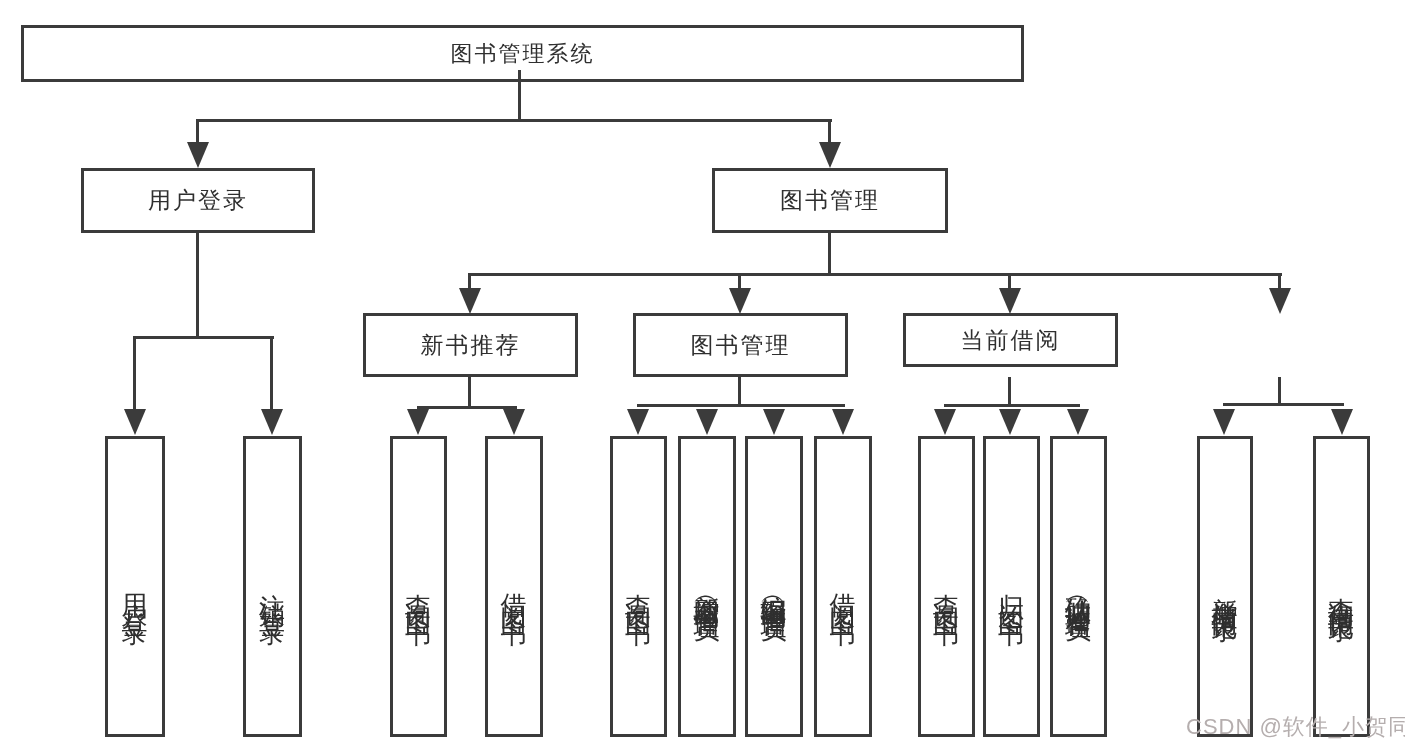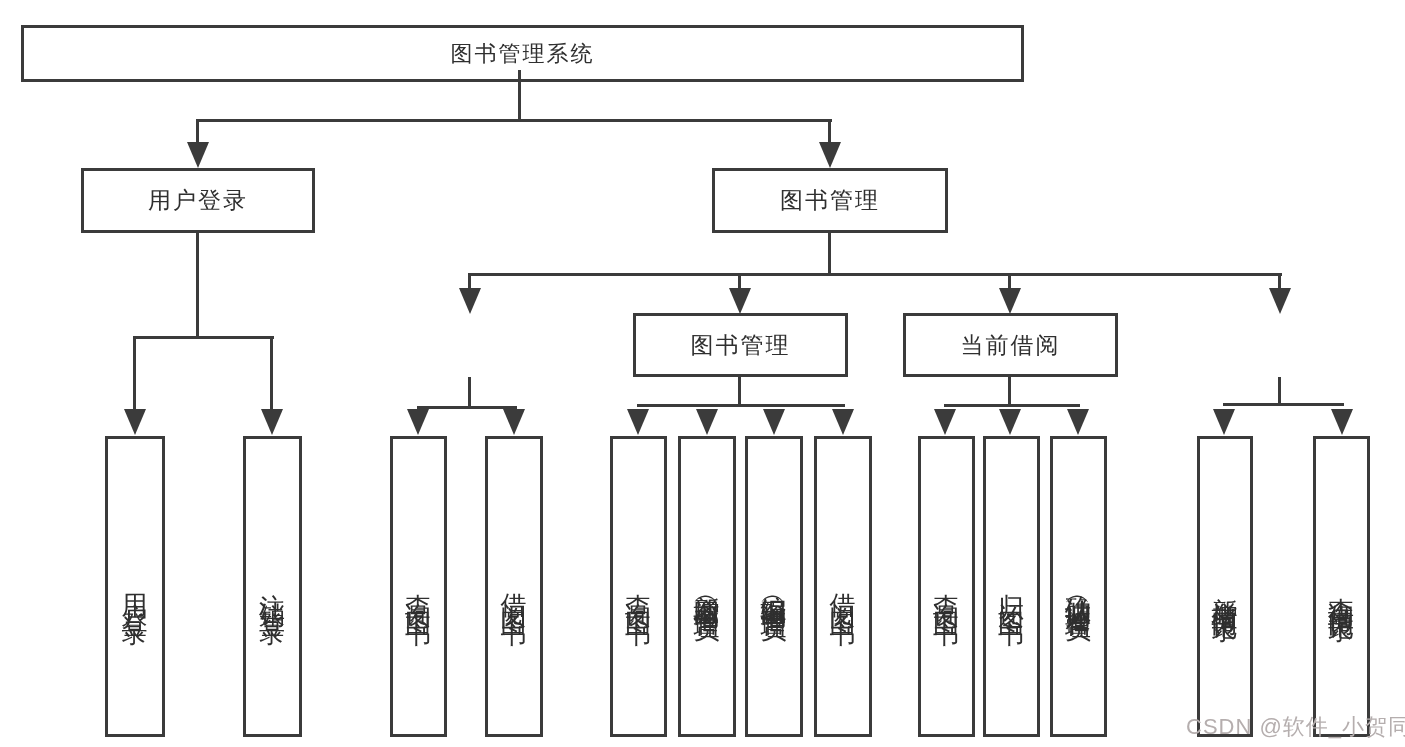--- a/index.html
+++ b/index.html
@@ -88,24 +88,27 @@
   <div class="line" style="left:468px; top:273px; width:814px; height:3px;"></div>
   <div class="line" style="left:468px; top:273px; width:3px; height:17px;"></div>
   <div class="arrow" style="left:459px; top:288px;"></div>
   <div class="line" style="left:738px; top:273px; width:3px; height:17px;"></div>
   <div class="arrow" style="left:729px; top:288px;"></div>
   <div class="line" style="left:1008px; top:273px; width:3px; height:17px;"></div>
   <div class="arrow" style="left:999px; top:288px;"></div>
   <div class="line" style="left:1278px; top:273px; width:3px; height:17px;"></div>
   <div class="arrow" style="left:1269px; top:288px;"></div>
 
+  <div class="box" style="left:363px; top:313px; width:215px; height:64px;">
+    <span class="h-label">新书推荐</span>
+  </div>
   <div class="box" style="left:633px; top:313px; width:215px; height:64px;">
     <span class="h-label">图书管理</span>
   </div>
-  <div class="box" style="left:903px; top:313px; width:215px; height:64px;">
+  <div class="box" style="left:903px; top:313px; width:215px; height:54px;">
     <span class="h-label">当前借阅</span>
   </div>
 
   <div class="line" style="left:468px; top:377px; width:3px; height:31px;"></div>
   <div class="line" style="left:417px; top:406px; width:100px; height:3px;"></div>
   <div class="arrow" style="left:407px; top:409px;"></div>
   <div class="arrow" style="left:503px; top:409px;"></div>
 
   <div class="line" style="left:738px; top:377px; width:3px; height:29px;"></div>
   <div class="line" style="left:637px; top:404px; width:208px; height:3px;"></div>

